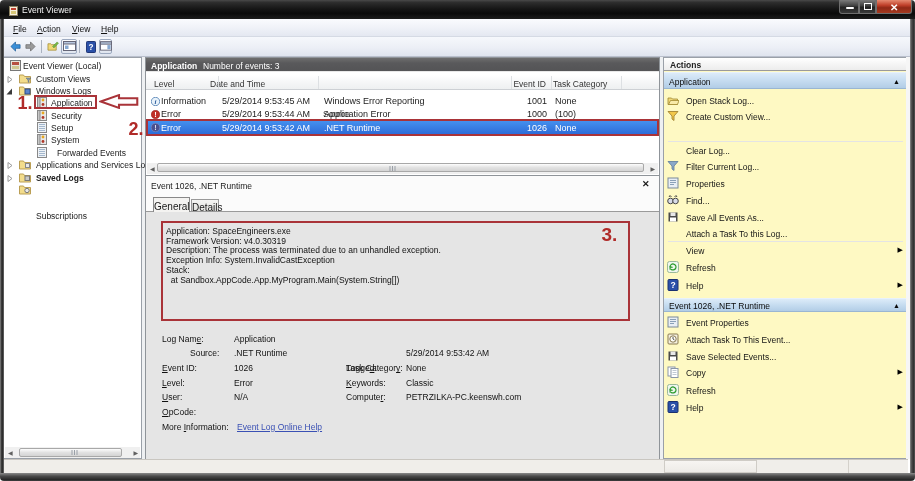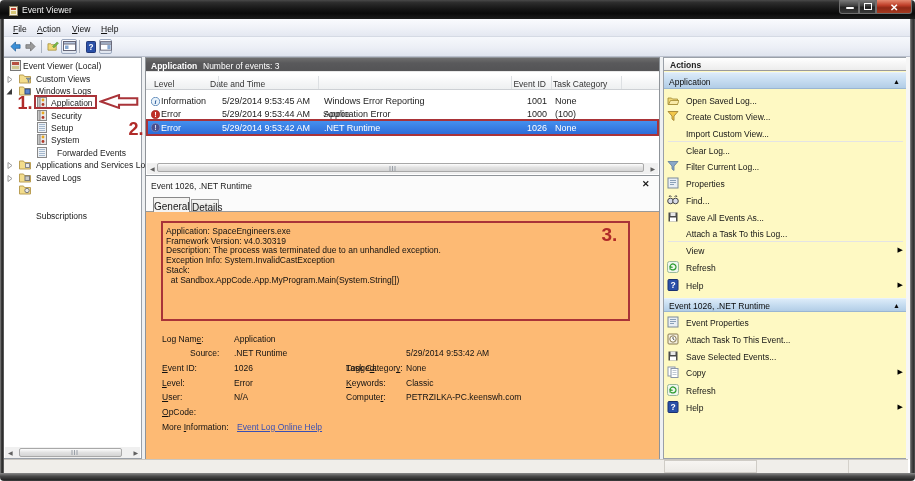--- a/index.html
+++ b/index.html
@@ -57,21 +57,21 @@
 .hsb { position:absolute; background:#f0f0f0; }
 .sbarrow { position:absolute; color:#606060; }
 .sbthumb { position:absolute; border:1px solid #a8a8a8; border-radius:2px;
   background:linear-gradient(to bottom,#fdfdfd,#e2e2e2 50%,#d4d4d4); }
 
 #evttitle { left:0; top:117px; width:513px; height:17px; background:#fbfbfb; border-top:1px solid #8f9499; }
 #tabstrip { left:0; top:134px; width:513px; height:19px; background:#fbfbfb; }
 .tab { position:absolute; height:16px; font-size:10px; text-align:center; }
 #tab-general { left:7px; top:138.5px; width:37px; height:15.5px; background:#f4f3f1; border:1px solid #888; border-bottom:none; z-index:2; padding-top:3px; }
 #tab-details { left:45px; top:140.5px; width:27.5px; height:13.5px; background:linear-gradient(to bottom,#f4f4f2,#e2e2df); border:1px solid #999; border-bottom:none; padding-top:2px; }
-#evtcontent { left:0; top:153px; width:513px; height:248px; background:#fdba74; border-top:1px solid #9a9a9a; }
+#evtcontent { left:0; top:153px; width:513px; height:248px; background:#e5e5e5; border-top:1px solid #9a9a9a; }
 .evline { position:absolute; left:20px; white-space:nowrap; font-size:8.5px; color:#111; }
 .iglabel { position:absolute; font-size:8.5px; color:#111; white-space:nowrap; }
 
 #actionshdr { left:0; top:0; width:243px; height:13px; background:linear-gradient(to bottom,#fff,#ececec); border-bottom:1px solid #9a9a9a; }
 .secthdr { position:absolute; left:0; width:243px; height:17px;
   background:linear-gradient(to bottom,#dcebf9 0%,#c6dcf0 50%,#b2cde6 100%);
   border-top:1px solid #e8f2fb; border-bottom:1px solid #9ab6d2; font-size:8.5px; color:#0a0a0a; }
 .arow { position:absolute; left:0; width:243px; height:16px; font-size:8.5px; color:#151515; white-space:nowrap; }
 .aico { position:absolute; left:3px; top:2px; width:12px; height:12px; }
 .atext { position:absolute; left:22px; top:4px; }
@@ -218,21 +218,21 @@
         <span class="tlabel" style="left:32px;">Applications and Services Lo</span>
       </div>
     <div class="trow" style="top:114px;">
         <svg class="tico" style="left:3px;top:3px;" width="6" height="7" viewBox="0 0 6 7">
           <path d="M1 0.5 L5 3.5 L1 6.5 Z" fill="#fff" stroke="#9a9a9a"></path>
         </svg>
         <svg class="tico" style="left:15px;" width="13" height="11" viewBox="0 0 13 11">
           <path d="M0.5 2 L0.5 10 L11.5 10 L11.5 3.5 L5.5 3.5 L4.5 2 Z" fill="#f2dc8c" stroke="#bb9f55"></path>
           <rect x="6" y="4" width="4.5" height="4.5" fill="#c8c8c8" stroke="#777"></rect>
         </svg>
-        <span class="tlabel" style="left:32px;">Saved Logs</span>
+        <span class="tlabel" style="left:32px;font-weight:bold;">Saved Logs</span>
       </div>
     <div class="trow" style="top:126px;">
         <svg class="tico" style="left:15px;" width="13" height="11" viewBox="0 0 13 11">
           <path d="M0.5 2 L0.5 10 L11.5 10 L11.5 3.5 L5.5 3.5 L4.5 2 Z" fill="#f2dc8c" stroke="#bb9f55"></path>
           <circle cx="8" cy="6.5" r="2.2" fill="#e8e8e8" stroke="#777"></circle>
         </svg>
         <span class="tlabel" style="left:32px;margin-top:26px;">Subscriptions</span>
       </div>
 
     <div class="hsb" style="left:1px;top:389px;width:135px;height:11px;">
@@ -346,30 +346,27 @@
       </div>
     <div class="secthdr" style="top:14px;">
         <span style="position:absolute;left:5px;top:4px;">Application</span>
         <span style="position:absolute;right:7px;top:5px;font-size:7px;">▲</span>
       </div>
     <div class="arow" style="top:34.3px;">
         <svg class="aico" viewBox="0 0 12 12">
           <path d="M1 4 L1 10.5 L10.5 10.5 L10.5 5 L5.5 5 L4.5 4 Z" fill="#f0d878" stroke="#a08830" stroke-width="0.8"></path>
           <path d="M1.5 10.5 L3.5 6.5 L12 6.5 L10.5 10.5 Z" fill="#f8eaa8" stroke="#a08830" stroke-width="0.8"></path>
         </svg>
-        <span class="atext">Open Saved Log...</span>
+        <span class="atext">Open Stack Log...</span>
       </div>
     <div class="arow" style="top:50.4px;">
         <svg class="aico" viewBox="0 0 12 12">
           <path d="M1 1.5 L11 1.5 L7 6 L7 10.5 L5 9 L5 6 Z" fill="#f2c84a" stroke="#98782a" stroke-width="0.8"></path>
         </svg>
         <span class="atext">Create Custom View...</span>
-      </div>
-    <div class="arow" style="top:66.5px;">
-        <span class="atext">Import Custom View...</span>
       </div>
     <div class="asep" style="top:82.6px;"></div>
     <div class="arow" style="top:83.5px;">
         <span class="atext">Clear Log...</span>
       </div>
     <div class="arow" style="top:100.1px;">
         <svg class="aico" viewBox="0 0 12 12">
           <path d="M1 1.5 L11 1.5 L7 6 L7 10.5 L5 9 L5 6 Z" fill="#8aa8c8" stroke="#5a7a9a" stroke-width="0.8"></path>
         </svg>
         <span class="atext">Filter Current Log...</span>

